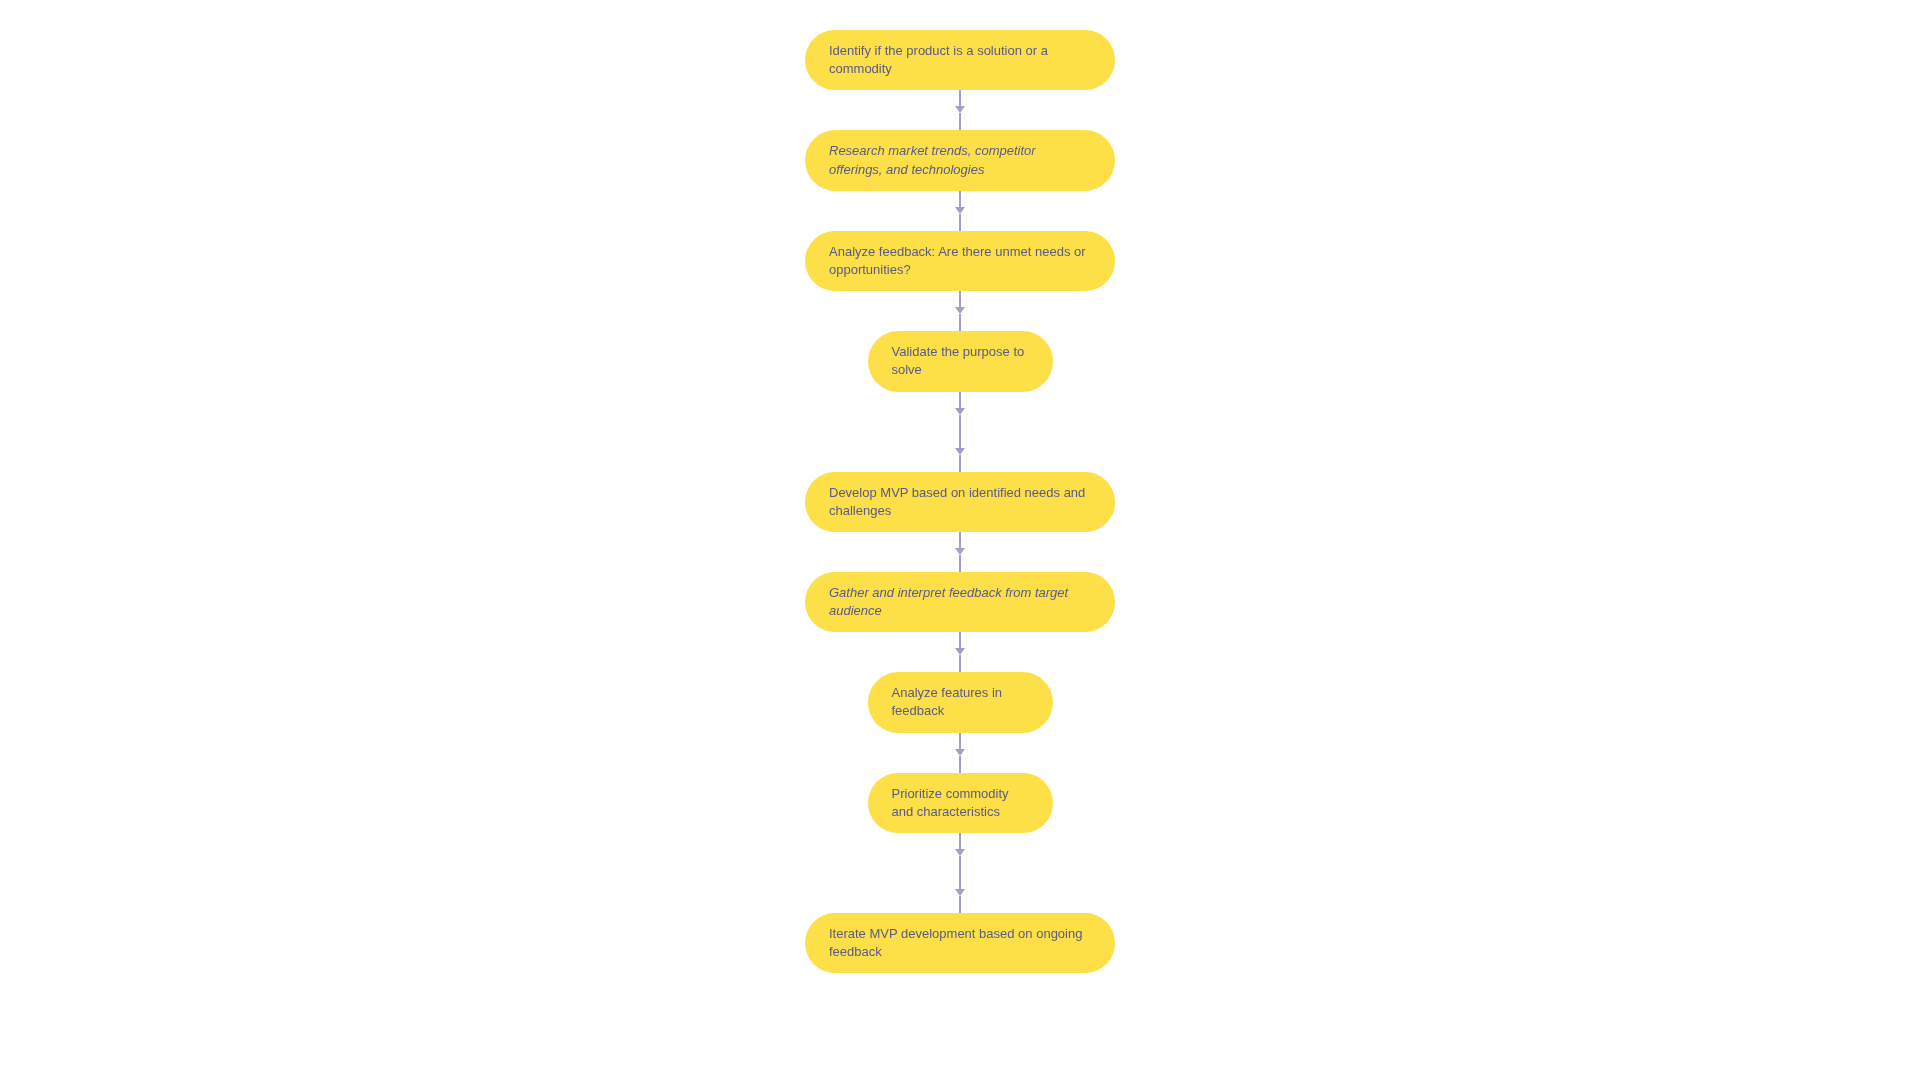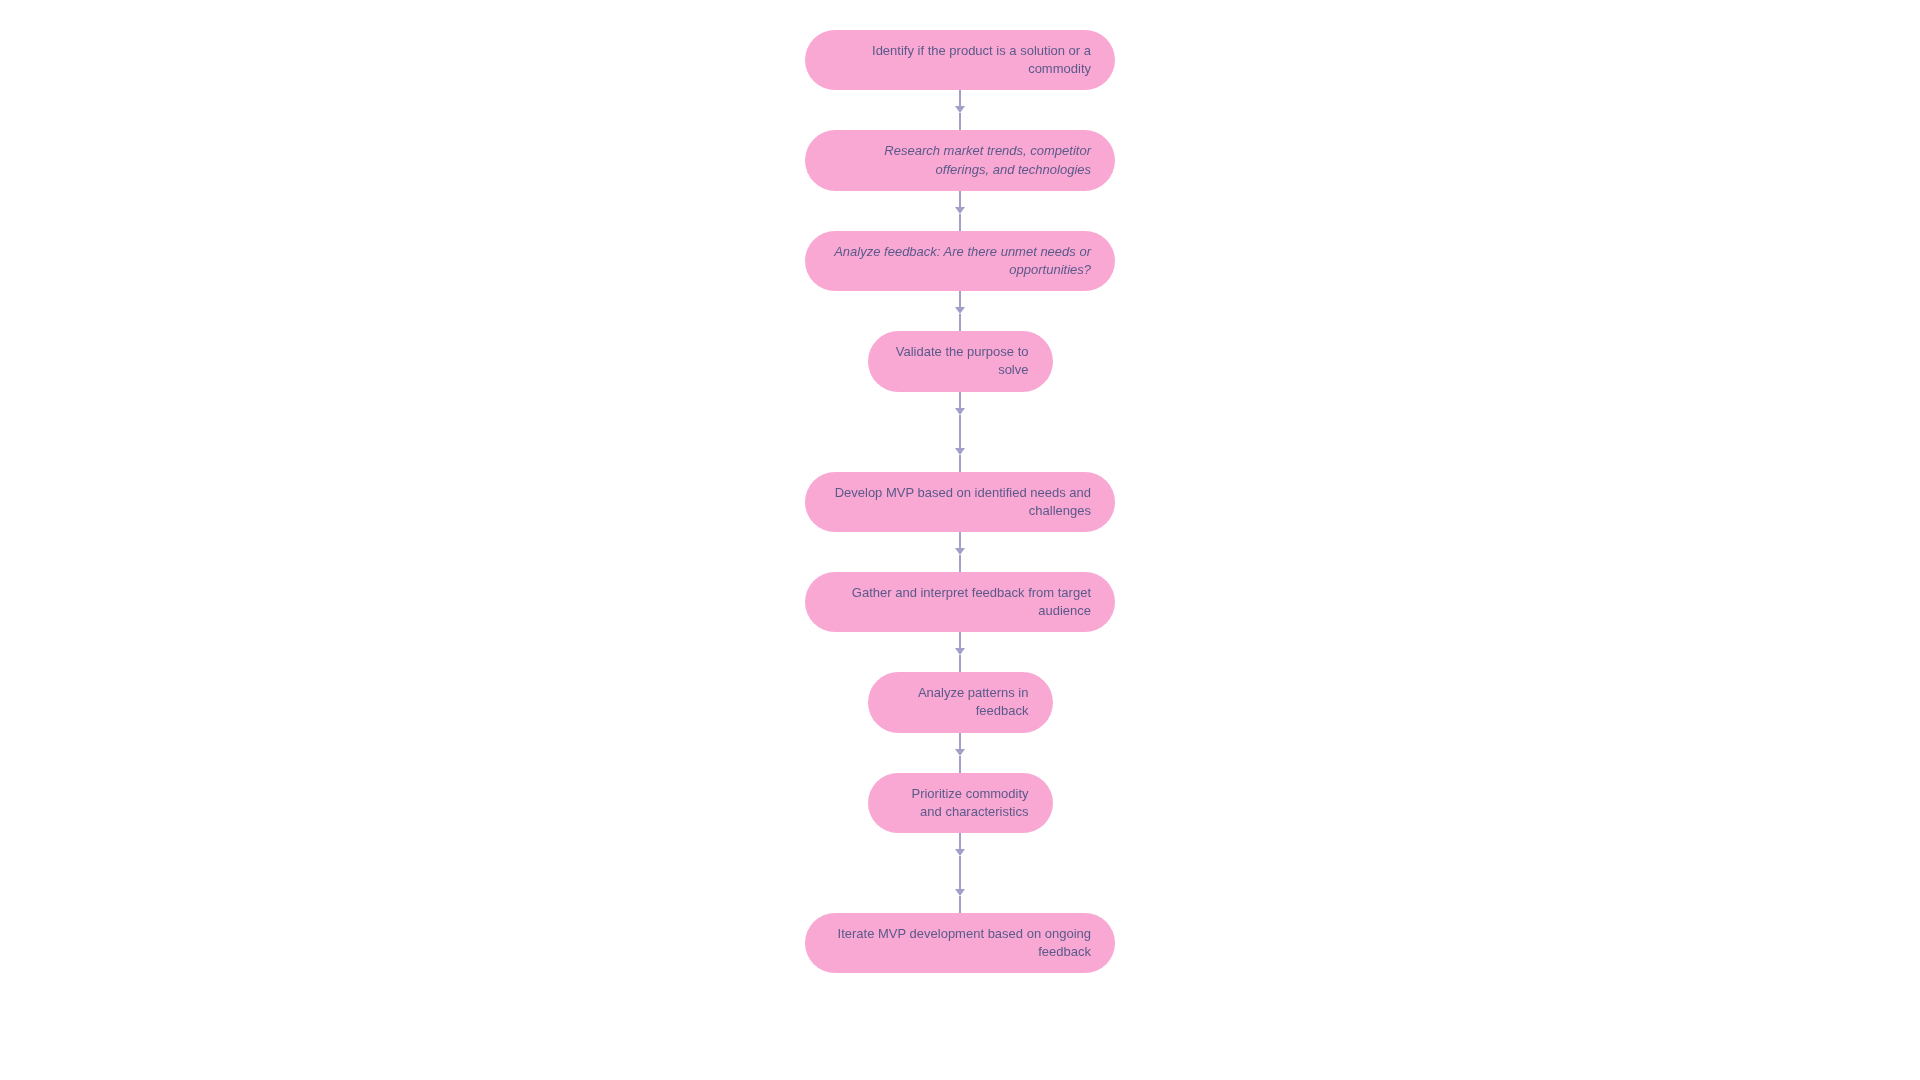--- a/index.html
+++ b/index.html
@@ -26,25 +26,25 @@
       width: 400px;
       margin-top: 10px;
     }
 
     .flow-node {
       display: flex;
       align-items: center;
       justify-content: center;
       border-radius: 50px;
       padding: 12px 24px;
-      text-align: right;
+      text-align: left;
       font-size: 13px;
       font-weight: 400;
       color: #5a5a8a;
-      background-color: #f9a8d4;
+      background-color: #fde047;
       border: none;
       line-height: 1.4;
       width: 100%;
     }
 
     .arrow {
       display: flex;
       flex-direction: column;
       align-items: center;
       height: 40px;
@@ -82,45 +82,45 @@
 <div class="flow-node" style="width: 310px;">Identify if the product is a solution or a commodity</div>
     <div class="arrow">
       <div class="arrow-line"></div>
       <div class="arrow-head"></div>
     </div>
     <div class="flow-node" style="width: 310px; font-style: italic;">Research market trends, competitor offerings, and technologies</div>
     <div class="arrow">
       <div class="arrow-line"></div>
       <div class="arrow-head"></div>
     </div>
-    <div class="flow-node" style="width: 310px; font-style: italic;">Analyze feedback: Are there unmet needs or opportunities?</div>
+    <div class="flow-node" style="width: 310px;">Analyze feedback: Are there unmet needs or opportunities?</div>
     <div class="arrow">
       <div class="arrow-line"></div>
       <div class="arrow-head"></div>
     </div>
     <div class="flow-node" style="width: 185px;">Validate the purpose to solve</div>
     <div class="arrow">
       <div class="arrow-line"></div>
       <div class="arrow-head"></div>
     </div>
     <div class="arrow">
       <div class="arrow-line"></div>
       <div class="arrow-head"></div>
     </div>
     <div class="flow-node" style="width: 310px;">Develop MVP based on identified needs and challenges</div>
     <div class="arrow">
       <div class="arrow-line"></div>
       <div class="arrow-head"></div>
     </div>
-    <div class="flow-node" style="width: 310px;">Gather and interpret feedback from target audience</div>
+    <div class="flow-node" style="width: 310px; font-style: italic;">Gather and interpret feedback from target audience</div>
     <div class="arrow">
       <div class="arrow-line"></div>
       <div class="arrow-head"></div>
     </div>
-    <div class="flow-node" style="width: 185px;">Analyze patterns in feedback</div>
+    <div class="flow-node" style="width: 185px;">Analyze features in feedback</div>
     <div class="arrow">
       <div class="arrow-line"></div>
       <div class="arrow-head"></div>
     </div>
     <div class="flow-node" style="width: 185px;">Prioritize commodity and characteristics</div>
     <div class="arrow">
       <div class="arrow-line"></div>
       <div class="arrow-head"></div>
     </div>
     <div class="arrow">

